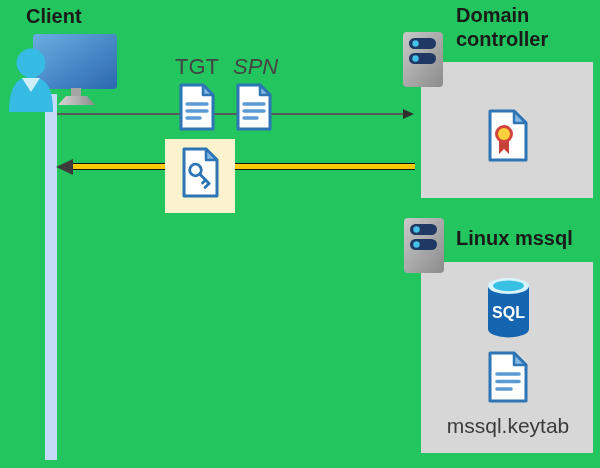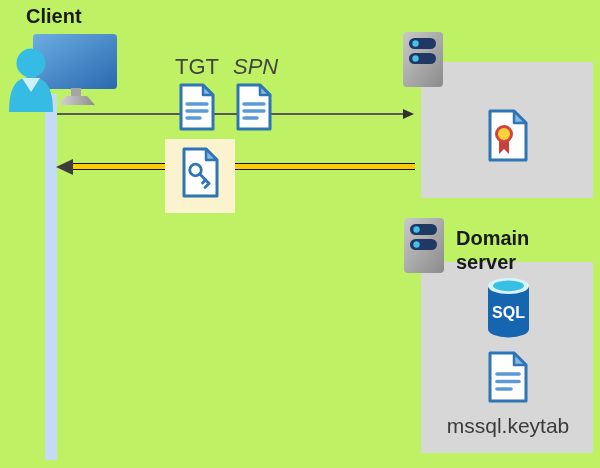--- a/index.html
+++ b/index.html
@@ -1,17 +1,17 @@
 <!DOCTYPE html>
 <html><head>
 <meta charset="utf-8">
 <style>
   html,body{margin:0;padding:0;background:#ffffff;}
   .canvas{
-    position:relative;width:600px;height:468px;background:#bef264;
+    position:relative;width:600px;height:468px;background:#22c55e;
     font-family:"Liberation Sans", sans-serif;overflow:hidden;
   }
   .abs{position:absolute;}
   .heading{font-weight:bold;font-size:20px;color:#1a1a1a;line-height:24px;}
   .ticket-label{font-size:22px;color:#444444;text-align:center;}
   .gray-box{background:#d7d7d7;z-index:1;}
   .timeline{background:#c4daf6;z-index:1;}
   .hl-box{background:#faf3ce;z-index:3;}
   .icon{z-index:4;}
   .lbl{z-index:5;}
@@ -95,36 +95,37 @@
     <path d="M2 2 H24 L35 13 V49 H2 Z" fill="#ffffff" stroke="#2e75b6" stroke-width="3" stroke-linejoin="round"></path>
     <path d="M24 2 L35 13 H24 Z" fill="#86b8e4" stroke="#2e75b6" stroke-width="2.5" stroke-linejoin="round"></path>
     <g stroke="#2e75b6" stroke-width="2.8" fill="none" stroke-linecap="round">
       <circle cx="13.5" cy="23" r="5.8"></circle>
       <line x1="17.8" y1="27" x2="27" y2="36.5"></line>
       <line x1="27" y1="36.5" x2="23" y2="40.5"></line>
       <line x1="23.5" y1="33" x2="20.5" y2="36"></line>
     </g>
   </svg>
 
+  <div class="abs heading lbl" style="left:456px;top:3px;width:130px;">Domain controller</div>
   <div class="abs gray-box" style="left:421px;top:62px;width:172px;height:136px;"></div>
   <svg class="abs icon" style="left:402px;top:31px;" width="42" height="57" viewBox="0 0 42 57">
     <rect x="1" y="1" width="40" height="55" rx="4" fill="url(#gSrv)"></rect>
     <rect x="7" y="7" width="27" height="11" rx="5.5" fill="#1f3864"></rect>
     <rect x="7" y="22" width="27" height="11" rx="5.5" fill="#1f3864"></rect>
     <circle cx="13.5" cy="12.5" r="3.2" fill="#45c1e8"></circle>
     <circle cx="13.5" cy="27.5" r="3.2" fill="#45c1e8"></circle>
   </svg>
   <svg class="abs icon" style="left:488px;top:109px;" width="40" height="53" viewBox="0 0 40 53">
     <path d="M2 2 H26 L38 14 V51 H2 Z" fill="#ffffff" stroke="#2e75b6" stroke-width="3" stroke-linejoin="round"></path>
     <path d="M26 2 L38 14 H26 Z" fill="#86b8e4" stroke="#2e75b6" stroke-width="2.5" stroke-linejoin="round"></path>
     <polygon points="11,31 11,45 16,40 21,45 21,31" fill="#c8403a"></polygon>
     <circle cx="16" cy="25" r="7.5" fill="#ffd23b" stroke="#d0453c" stroke-width="3"></circle>
   </svg>
 
-  <div class="abs heading lbl" style="left:456px;top:226px;width:135px;">Domain server</div>
+  <div class="abs heading lbl" style="left:456px;top:226px;width:135px;">Linux mssql</div>
   <div class="abs gray-box" style="left:421px;top:262px;width:172px;height:191px;"></div>
   <svg class="abs icon" style="left:403px;top:217px;" width="42" height="57" viewBox="0 0 42 57">
     <rect x="1" y="1" width="40" height="55" rx="4" fill="url(#gSrv)"></rect>
     <rect x="7" y="7" width="27" height="11" rx="5.5" fill="#1f3864"></rect>
     <rect x="7" y="22" width="27" height="11" rx="5.5" fill="#1f3864"></rect>
     <circle cx="13.5" cy="12.5" r="3.2" fill="#45c1e8"></circle>
     <circle cx="13.5" cy="27.5" r="3.2" fill="#45c1e8"></circle>
   </svg>
   <svg class="abs icon" style="left:486px;top:277px;" width="45" height="62" viewBox="0 0 45 62">
     <path d="M2 9 v43 a20.5 8.5 0 0 0 41 0 v-43 z" fill="#1665b0"></path>

